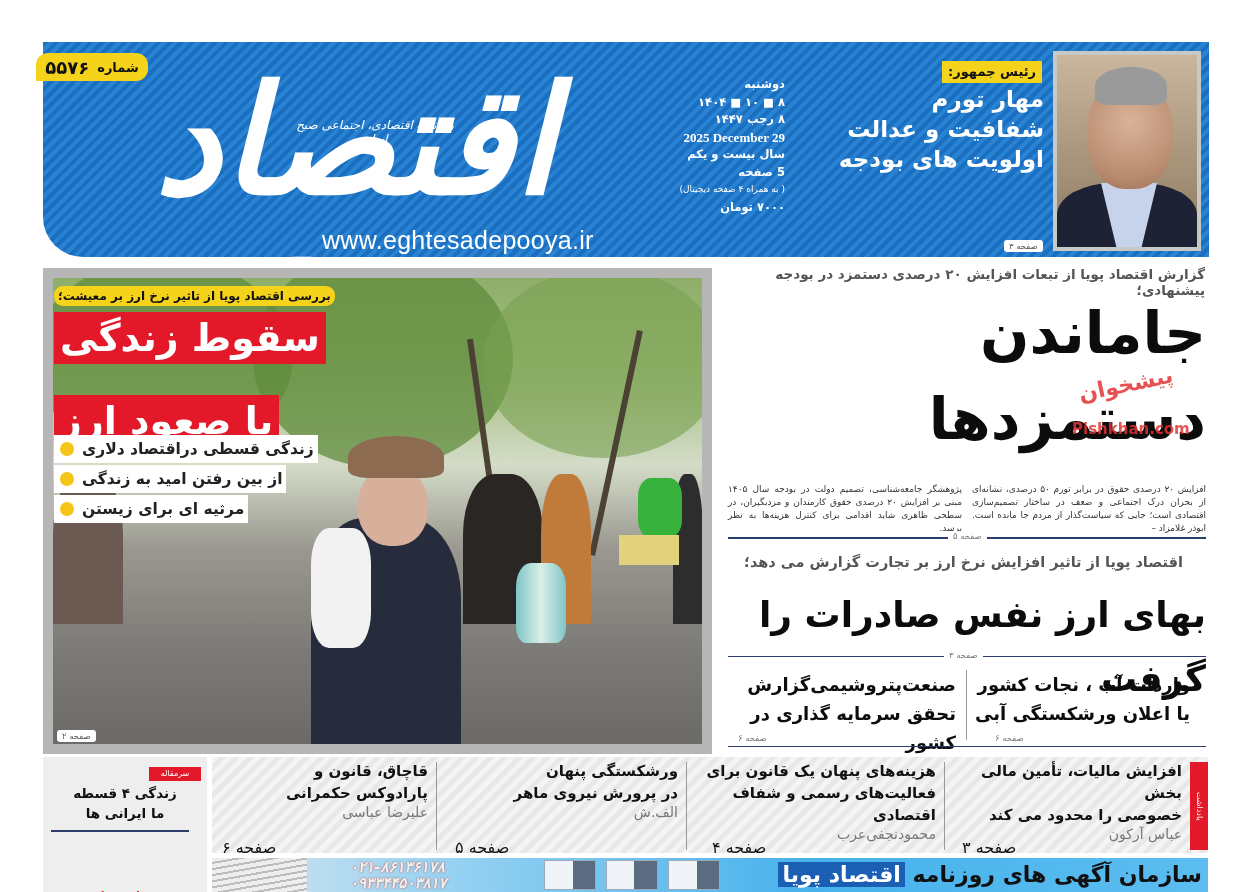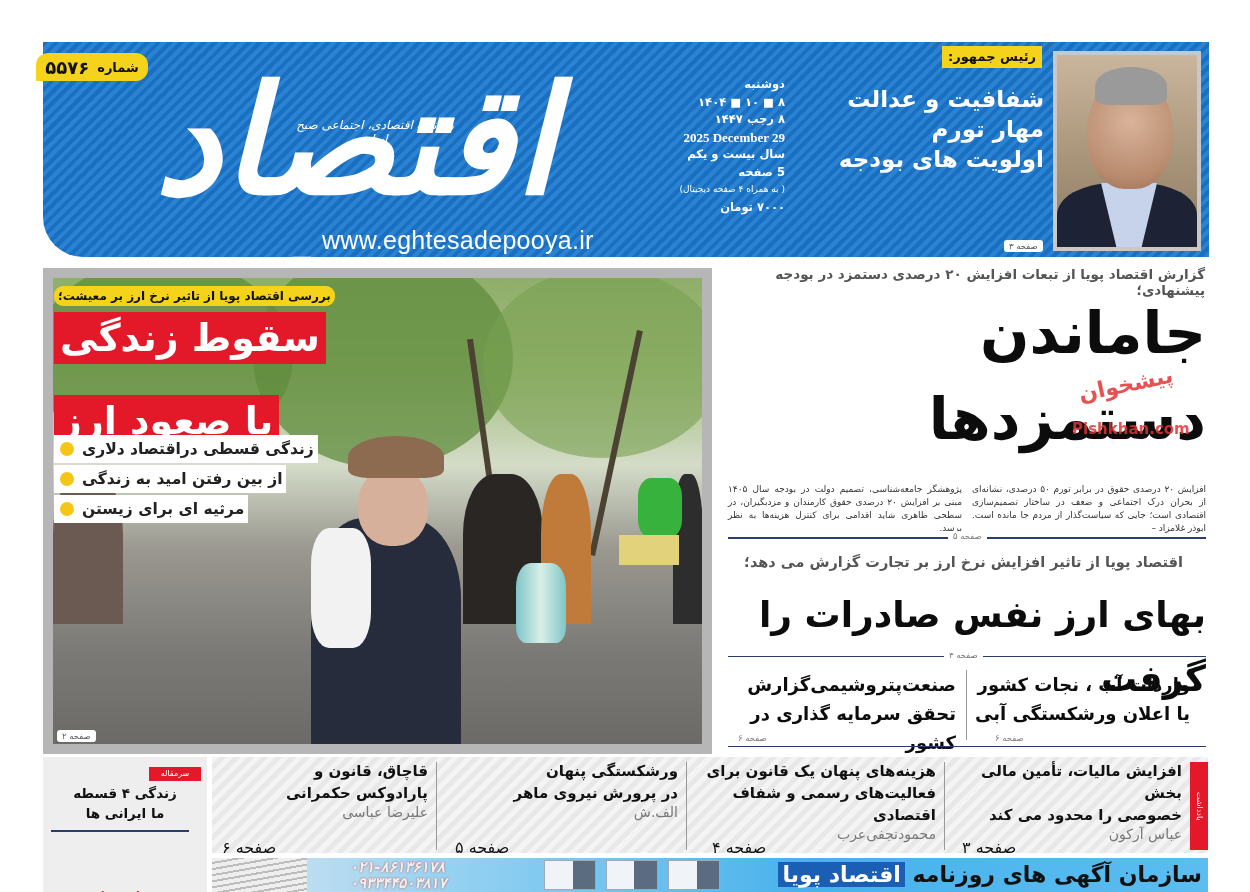--- a/index.html
+++ b/index.html
@@ -32,21 +32,21 @@
     font-family: "Liberation Sans", sans-serif; direction: ltr; letter-spacing: 0.3px;
   }
   .dateblock {
     position: absolute; left: 645px; top: 76px; width: 140px; color: #fff; font-size: 11.5px;
     line-height: 17.5px; text-align: right; font-weight: bold;
   }
   .dateblock .sm { font-size: 9px; font-weight: normal; }
   .dateblock .en { font-family: "Liberation Serif", serif; direction: ltr; text-align: right; font-size: 13px; }
 
   .pres-label {
-    position: absolute; left: 942px; top: 46px; height: 22px; padding: 0 6px;
+    position: absolute; left: 942px; top: 61px; height: 22px; padding: 0 6px;
     background: #f5d31a; color: #111; font-size: 13px; font-weight: bold; line-height: 22px;
   }
   .pres-head {
     position: absolute; left: 832px; top: 84px; width: 212px; color: #fff;
     font-size: 23px; font-weight: bold; line-height: 30px; text-align: right;
   }
   .pres-photo {
     position: absolute; left: 1053px; top: 51px; width: 148px; height: 200px;
     background: #ccc; border: 4px solid #c8c8c8; overflow: hidden;
   }
@@ -152,22 +152,22 @@
   <div>۸ رجب ۱۴۴۷</div>
   <div class="en">2025 December 29</div>
   <div>سال بیست و یکم</div>
   <div>5 صفحه</div>
   <div class="sm">( به همراه ۴ صفحه دیجیتال)</div>
   <div>۷۰۰۰ تومان</div>
 </div>
 
 <div class="pres-label">رئیس جمهور:</div>
 <div class="pres-head">
+  <div>مهار تورم</div>
   <div>شفافیت و عدالت</div>
-  <div>مهار تورم</div>
   <div>اولویت های بودجه</div>
 </div>
 <div class="pres-photo">
   <div class="bg"></div>
     <div class="suit"></div>
     <div class="shirt"></div>
     <div class="head"></div>
     <div class="hair"></div>
 </div>
 <div class="page-tag" style="left:1004px; top:240px;">صفحه ۳</div>

